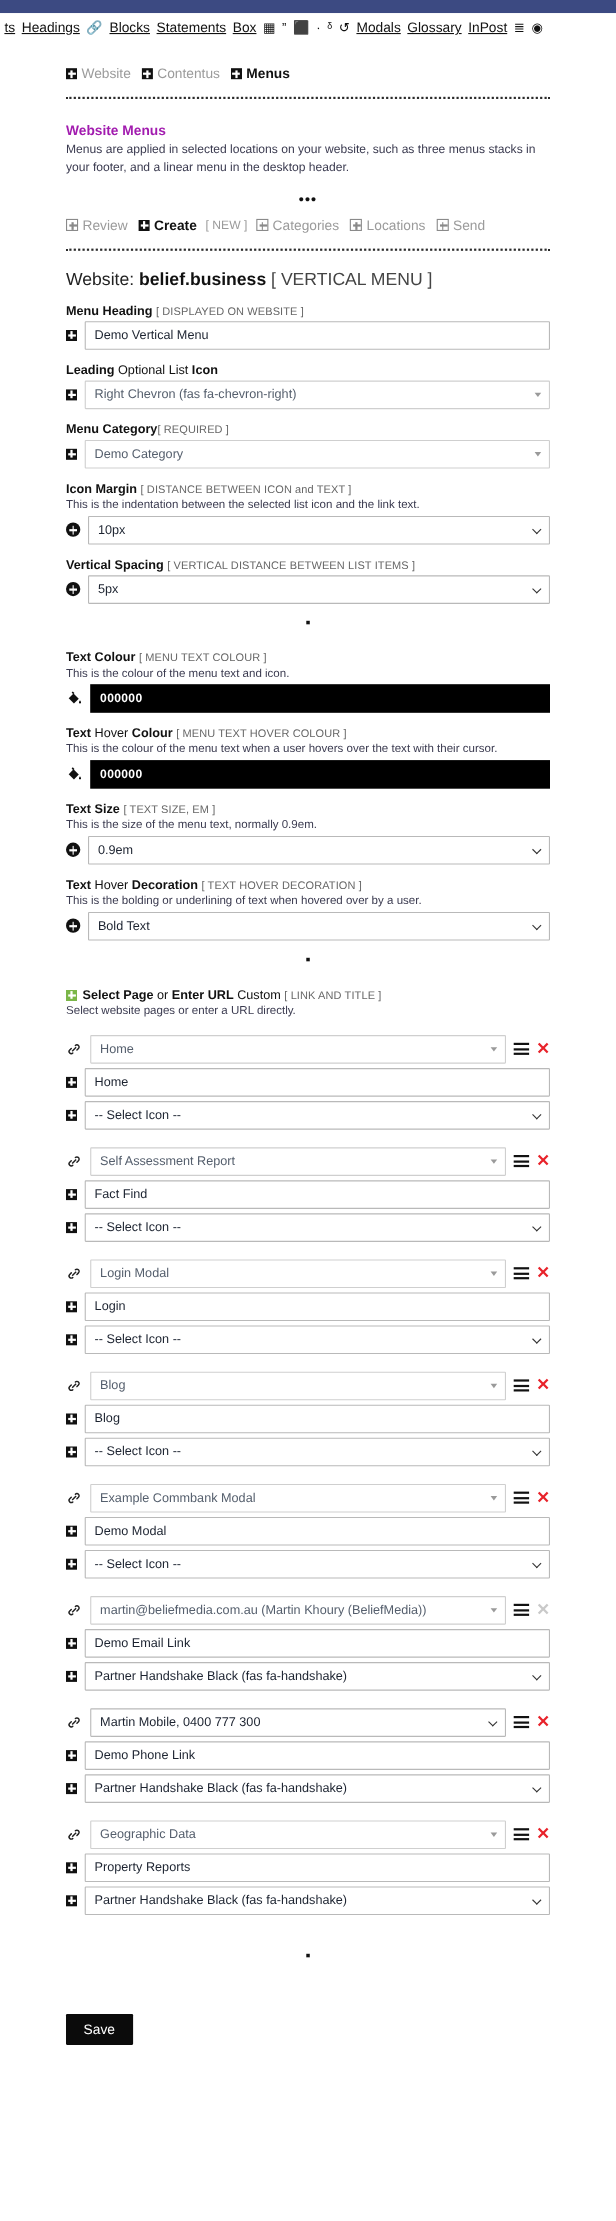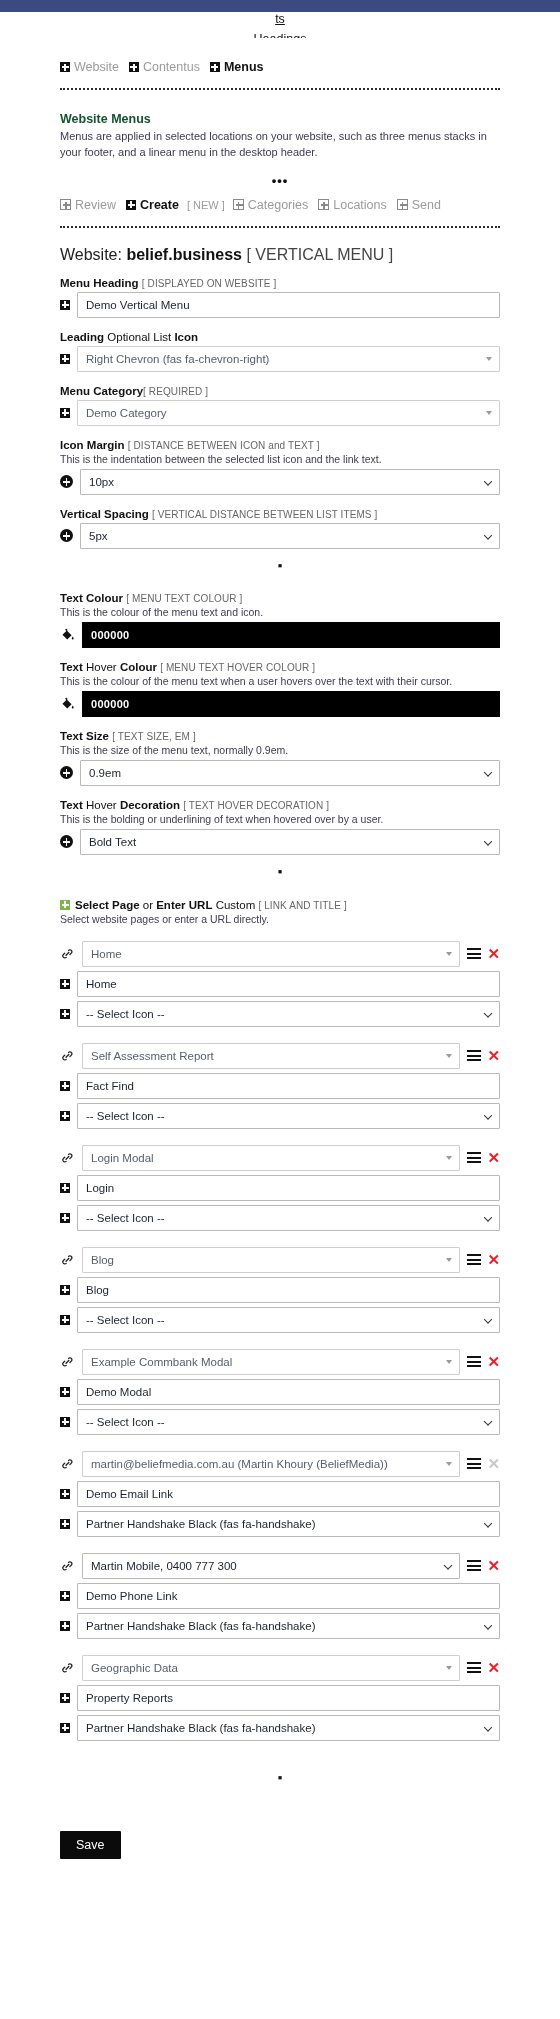--- a/index.html
+++ b/index.html
@@ -16,26 +16,25 @@
     background: #3c4a82;
     width: 100%;
   }
   .tool-bar {
     height: 26px;
     width: 100%;
     background: #ffffff;
     display: flex;
     align-items: center;
     gap: 6px;
-    padding: 0 20px;
+    padding: 0 4px;
     overflow: hidden;
     white-space: nowrap;
     font-size: 12.5px;
     color: #111;
-    flex-direction: column;
   }
   .tool-bar .tb-link {
     text-decoration: underline;
     color: #111;
     cursor: pointer;
   }
   .tool-bar .tb-icon {
     font-size: 12px;
     line-height: 1;
     cursor: pointer;
@@ -110,21 +109,21 @@
     color: #111;
     font-size: 13px;
     line-height: 6px;
     padding: 14px 0 10px 0;
   }
 
   
   h2.sec-title {
     font-size: 12.5px;
     margin: 22px 0 3px 0;
-    color: #14532d;
+    color: #a21caf;
   }
   p.sec-desc {
     font-size: 11px;
     line-height: 1.45;
     color: #3b3b50;
     margin: 0;
   }
 
   .website-line {
     font-size: 16px;

